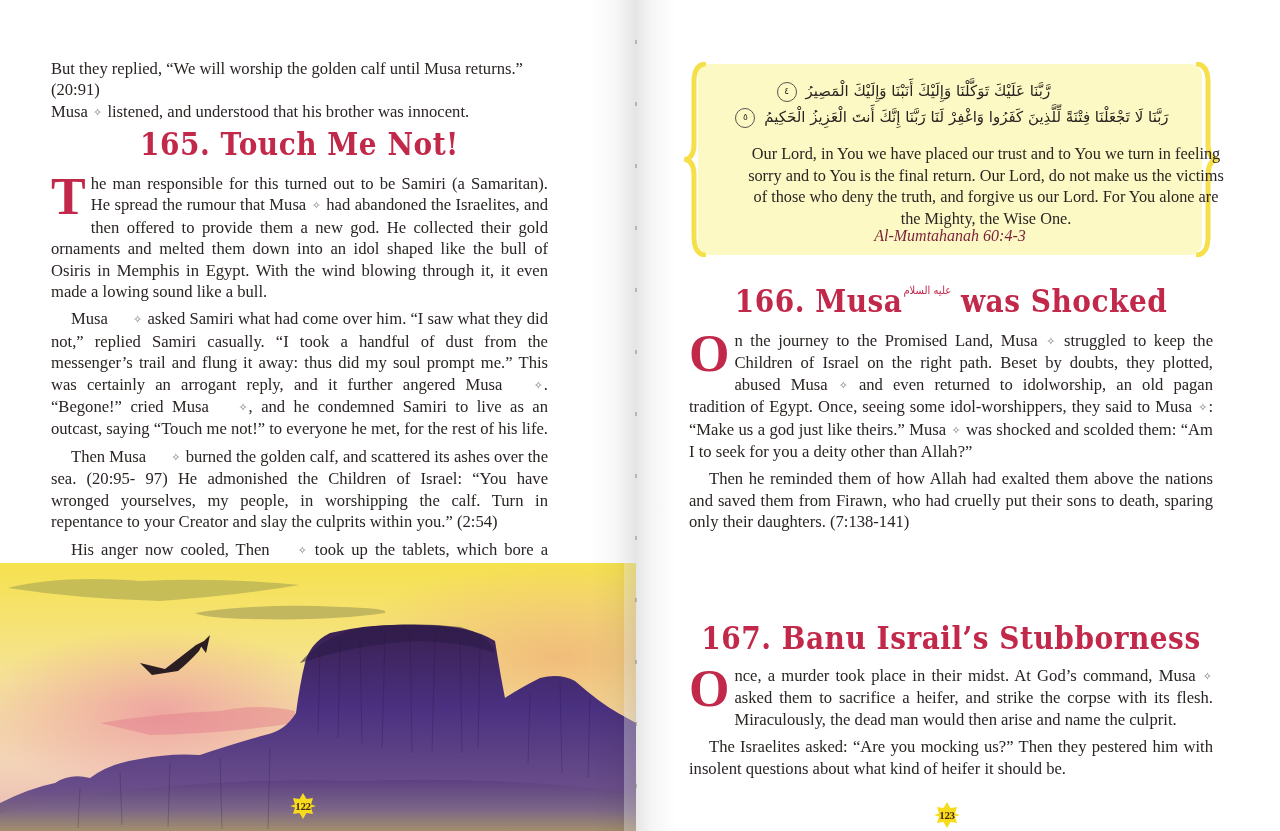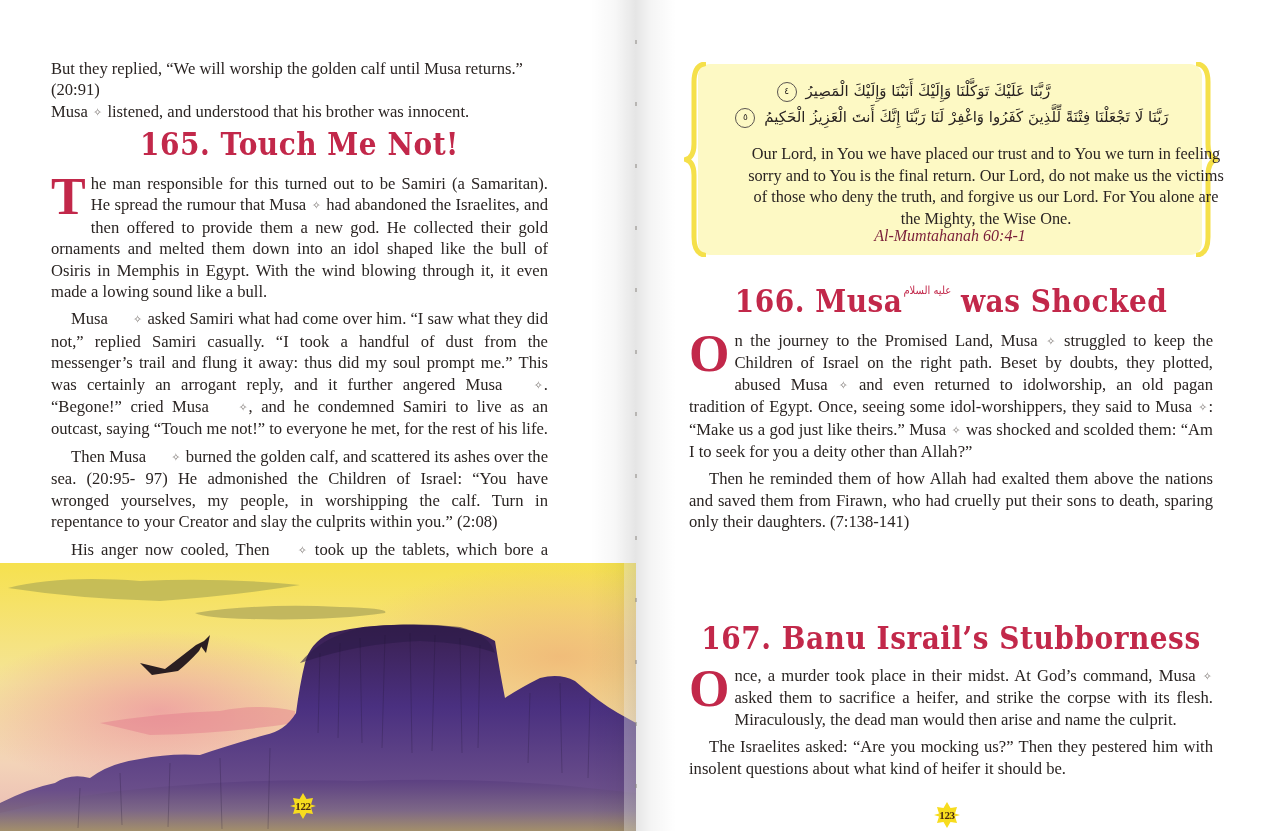--- a/index.html
+++ b/index.html
@@ -73,21 +73,21 @@
       <div style="text-align:left;"><span>Musa</span> <span class="pbuh">✧</span><span> listened, and understood that his brother was innocent.</span></div>
     </div>
 
     <div class="lp-title">
       <h2 class="section-title">165. Touch Me Not!</h2>
     </div>
 
     <div class="lp-body body-text">
       <p class="para"><span class="dropcap">T</span><span>he man responsible for this turned out to be Samiri (a Samaritan). He spread the rumour that Musa</span> <span class="pbuh">✧</span><span> had abandoned the Israelites, and then offered to provide them a new god. He collected their gold ornaments and melted them down into an idol shaped like the bull of Osiris in Memphis in Egypt. With the wind blowing through it, it even made a lowing sound like a bull.</span></p>
       <p class="para indent"><span>Musa</span> <span class="pbuh">✧</span><span> asked Samiri what had come over him. “I saw what they did not,” replied Samiri casually. “I took a handful of dust from the messenger’s trail and flung it away: thus did my soul prompt me.” This was certainly an arrogant reply, and it further angered Musa</span> <span class="pbuh">✧</span><span>. “Begone!” cried Musa</span> <span class="pbuh">✧</span><span>, and he condemned Samiri to live as an outcast, saying “Touch me not!” to everyone he met, for the rest of his life.</span></p>
-      <p class="para indent"><span>Then Musa</span> <span class="pbuh">✧</span><span> burned the golden calf, and scattered its ashes over the sea. (20:95- 97) He admonished the Children of Israel: “You have wronged yourselves, my people, in worshipping the calf. Turn in repentance to your Creator and slay the culprits within you.” (2:08)</span></p>
+      <p class="para indent"><span>Then Musa</span> <span class="pbuh">✧</span><span> burned the golden calf, and scattered its ashes over the sea. (20:95- 97) He admonished the Children of Israel: “You have wronged yourselves, my people, in worshipping the calf. Turn in repentance to your Creator and slay the culprits within you.” (2:54)</span></p>
       <p class="para indent"><span>His anger now cooled, Then</span> <span class="pbuh">✧</span><span> took up the tablets, which bore a pledge of guidance and mercy to those who feared their Lord. (7:154)</span></p>
     </div>
 
     <div class="illustration">
       <svg width="636" height="268" viewBox="0 0 636 268" xmlns="http://www.w3.org/2000/svg">
         <defs>
           <linearGradient id="sky" x1="0" y1="0" x2="0" y2="1">
             <stop offset="0" stop-color="#f6e14e"></stop>
             <stop offset="0.45" stop-color="#f5e49a"></stop>
             <stop offset="0.75" stop-color="#f3d3b8"></stop>
@@ -172,21 +172,21 @@
 
   <div class="arabic arabic-1">
     <span>رَّبَّنَا عَلَيْكَ تَوَكَّلْنَا وَإِلَيْكَ أَنَبْنَا وَإِلَيْكَ الْمَصِيرُ</span>
     <span class="ayah-mark">٤</span>
   </div>
   <div class="arabic arabic-2">
     <span>رَبَّنَا لَا تَجْعَلْنَا فِتْنَةً لِّلَّذِينَ كَفَرُوا وَاغْفِرْ لَنَا رَبَّنَا إِنَّكَ أَنتَ الْعَزِيزُ الْحَكِيمُ</span>
     <span class="ayah-mark">٥</span>
   </div>
   <div class="verse-translation">Our Lord, in You we have placed our trust and to You we turn in feeling sorry and to You is the final return. Our Lord, do not make us the victims of those who deny the truth, and forgive us our Lord. For You alone are the Mighty, the Wise One.</div>
-  <div class="verse-ref">Al-Mumtahanah 60:4-1</div>
+  <div class="verse-ref">Al-Mumtahanah 60:4-3</div>
 
   <div class="rp-title-166">
     <h2 class="section-title"><span>166. Musa</span><span class="title-sup">عليه السلام</span><span> was Shocked</span></h2>
   </div>
 
   <div class="rp-body-166 body-text">
     <p class="para"><span class="dropcap">O</span><span>n the journey to the Promised Land, Musa</span> <span class="pbuh">✧</span><span> struggled to keep the Children of Israel on the right path. Beset by doubts, they plotted, abused Musa</span> <span class="pbuh">✧</span><span> and even returned to idolworship, an old pagan tradition of Egypt. Once, seeing some idol-worshippers, they said to Musa</span> <span class="pbuh">✧</span><span>: “Make us a god just like theirs.” Musa</span> <span class="pbuh">✧</span><span> was shocked and scolded them: “Am I to seek for you a deity other than Allah?”</span></p>
     <p class="para indent">Then he reminded them of how Allah had exalted them above the nations and saved them from Firawn, who had cruelly put their sons to death, sparing only their daughters. (7:138-141)</p>
   </div>
 

